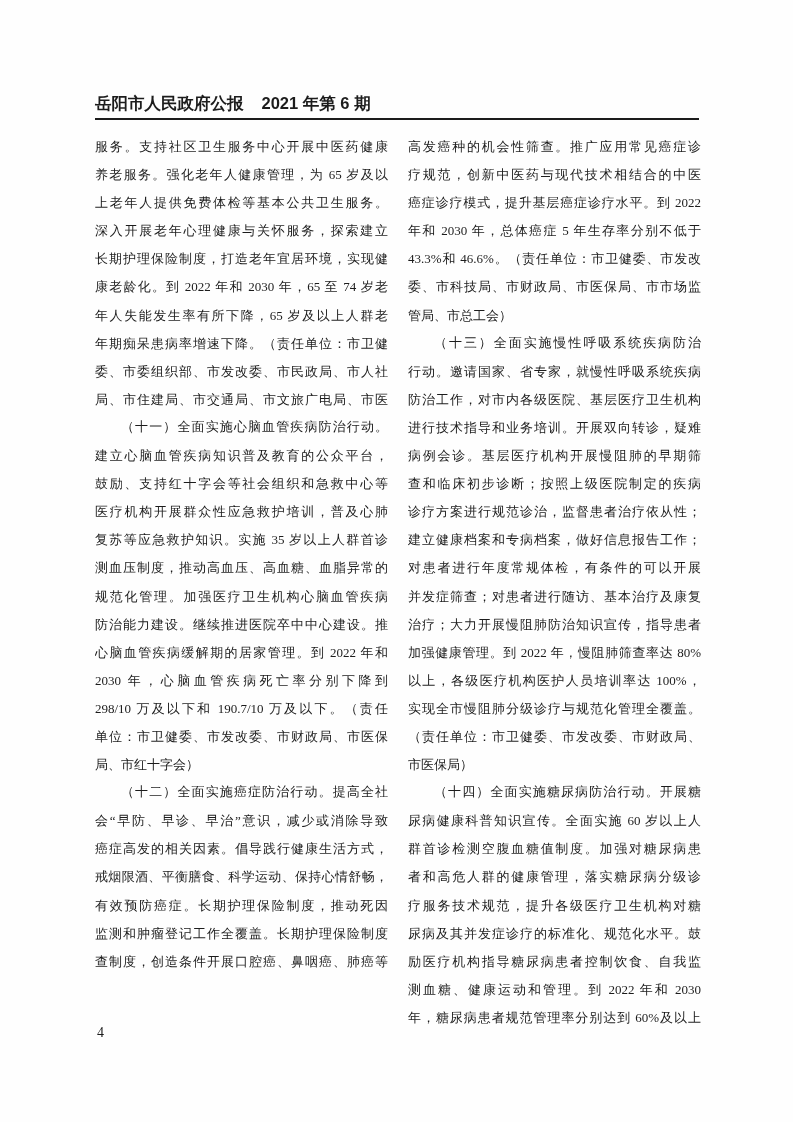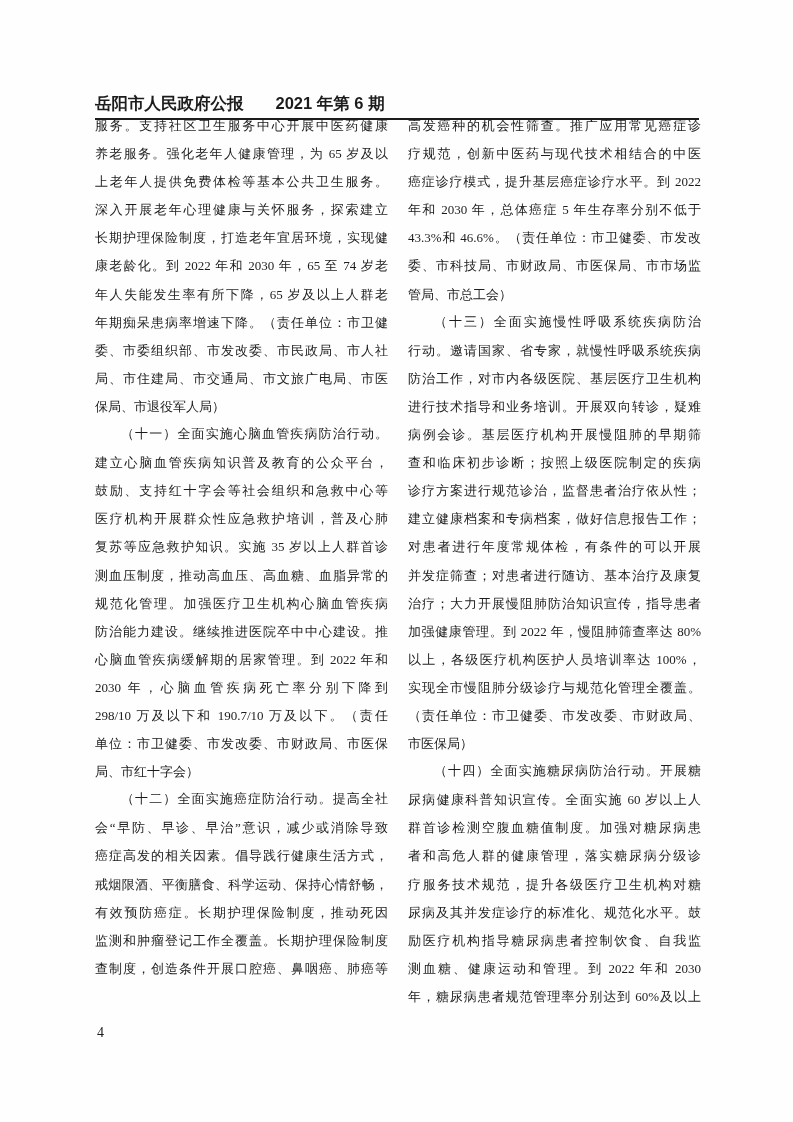--- a/index.html
+++ b/index.html
@@ -24,26 +24,26 @@
     width: 604px;
     border-bottom: 2px solid #1c1c1c;
     padding-bottom: 6px;
     font-family: "Liberation Sans", "DejaVu Sans", sans-serif;
     font-weight: bold;
     font-size: 16.5px;
     line-height: 18px;
     white-space: nowrap;
   }
   .header .issue {
-    margin-left: 32px;
+    margin-left: 18px;
   }
   .content {
     position: absolute;
     left: 95px;
-    top: 112px;
+    top: 133px;
     width: 606px;
     display: flex;
     gap: 20px;
     justify-content: space-between;
   }
   .col {
     width: 293px;
     flex: 0 0 293px;
   }
   .line {
@@ -82,21 +82,20 @@
         <div class="line">服务。支持社区卫生服务中心开展中医药健康</div>
         <div class="line">养老服务。强化老年人健康管理，为 65 岁及以</div>
         <div class="line">上老年人提供免费体检等基本公共卫生服务。</div>
         <div class="line">深入开展老年心理健康与关怀服务，探索建立</div>
         <div class="line">长期护理保险制度，打造老年宜居环境，实现健</div>
         <div class="line">康老龄化。到 2022 年和 2030 年，65 至 74 岁老</div>
         <div class="line">年人失能发生率有所下降，65 岁及以上人群老</div>
         <div class="line">年期痴呆患病率增速下降。（责任单位：市卫健</div>
         <div class="line">委、市委组织部、市发改委、市民政局、市人社</div>
         <div class="line">局、市住建局、市交通局、市文旅广电局、市医</div>
-        <div class="line end">保局、市退役军人局）</div>
         <div class="line indent">（十一）全面实施心脑血管疾病防治行动。</div>
         <div class="line">建立心脑血管疾病知识普及教育的公众平台，</div>
         <div class="line">鼓励、支持红十字会等社会组织和急救中心等</div>
         <div class="line">医疗机构开展群众性应急救护培训，普及心肺</div>
         <div class="line">复苏等应急救护知识。实施 35 岁以上人群首诊</div>
         <div class="line">测血压制度，推动高血压、高血糖、血脂异常的</div>
         <div class="line">规范化管理。加强医疗卫生机构心脑血管疾病</div>
         <div class="line">防治能力建设。继续推进医院卒中中心建设。推</div>
         <div class="line">心脑血管疾病缓解期的居家管理。到 2022 年和</div>
         <div class="line">2030 年，心脑血管疾病死亡率分别下降到</div>

